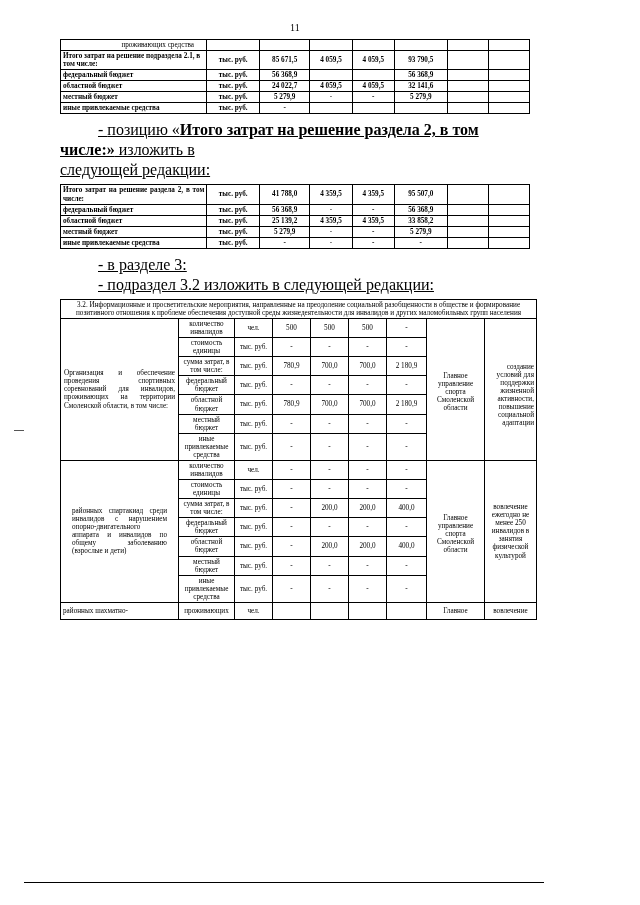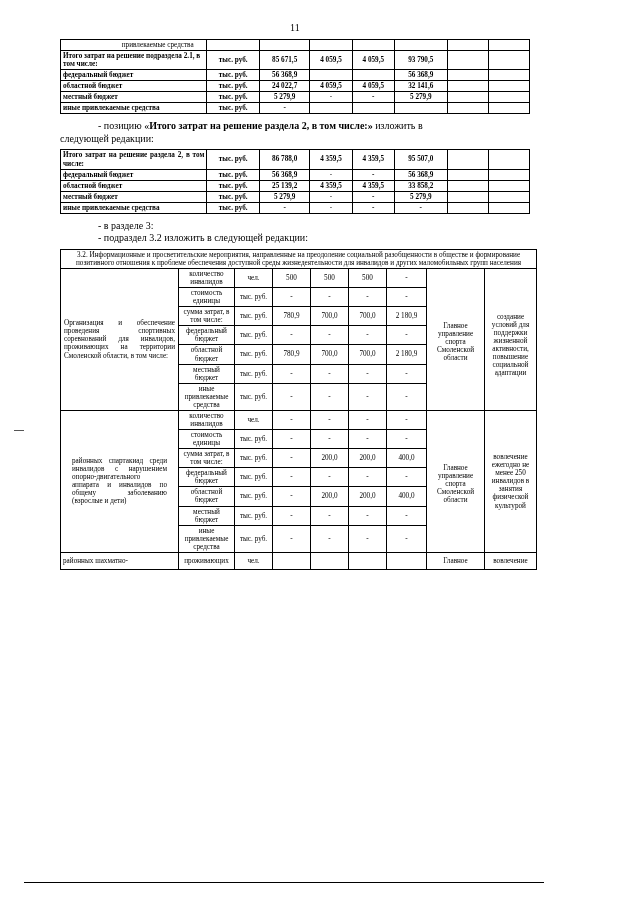--- a/index.html
+++ b/index.html
@@ -39,23 +39,24 @@
     line-height: 1.12;
     padding: 1px 2px;
     vertical-align: middle;
   }
   .b { font-weight: bold; }
   .c { text-align: center; }
   .l { text-align: left; }
   .just { text-align: justify; }
 
   .para {
-    font-size: 10px;
+    font-size: 16px;
     margin: 6px 0 4px 0;
     line-height: 1.25;
+    text-decoration: underline;
   }
   .para .ind { display: inline-block; width: 38px; }
 
   .hdr-cell {
     font-size: 7.4px;
     font-weight: normal;
     text-align: center;
     line-height: 1.15;
     padding: 3px 6px;
   }
@@ -89,21 +90,21 @@
       <col style="width:46px">
       <col style="width:44px">
       <col style="width:37px">
       <col style="width:37px">
       <col style="width:46px">
       <col style="width:36px">
       <col style="width:36px">
     </colgroup>
     <tbody>
       <tr>
-        <td class="c vm-top" style="padding-left:50px;">привлекаемые средства</td>
+        <td class="c vm-top" style="padding-left:50px;">проживающих средства</td>
         <td></td>
         <td class="c"></td>
         <td class="c"></td>
         <td class="c"></td>
         <td class="c"></td>
         <td class="c"></td>
         <td class="c"></td>
       </tr>
       <tr>
         <td class="b l">Итого затрат на решение подраздела 2.1, в том числе:</td>
@@ -171,21 +172,21 @@
       <col style="width:37px">
       <col style="width:37px">
       <col style="width:46px">
       <col style="width:36px">
       <col style="width:36px">
     </colgroup>
     <tbody>
       <tr>
         <td class="b just">Итого  затрат  на  решение  раздела  2, в том числе:</td>
         <td class="b c">тыс. руб.</td>
-        <td class="b c">86 788,0</td>
+        <td class="b c">41 788,0</td>
         <td class="b c">4 359,5</td>
         <td class="b c">4 359,5</td>
         <td class="b c">95 507,0</td>
         <td class="b c"></td>
         <td class="b c"></td>
       </tr>
       <tr>
         <td class="b l">федеральный бюджет</td>
         <td class="b c">тыс. руб.</td>
         <td class="b c">56 368,9</td>
@@ -254,21 +255,21 @@
 
       <tr>
         <td rowspan="7" class="just vm-top" style="padding:11px 3px;">Организация и обеспечение проведения спортивных соревнований для инвалидов, проживающих на территории Смоленской области, в том числе:</td>
         <td class="c">количество инвалидов</td>
         <td class="c">чел.</td>
         <td class="c">500</td>
         <td class="c">500</td>
         <td class="c">500</td>
         <td class="c">-</td>
         <td rowspan="7" class="c vm-top" style="padding-top:6px;">Главное управление спорта Смоленской области</td>
-        <td rowspan="7" class="c vm-top small" style="padding-top:12px;">создание условий для поддержки жизненной активности, повышение социальной адаптации</td>
+        <td rowspan="7" class="c vm-top small" style="padding-top:12px;text-align:right;">создание условий для поддержки жизненной активности, повышение социальной адаптации</td>
       </tr>
       <tr>
         <td class="c">стоимость единицы</td>
         <td class="c">тыс. руб.</td>
         <td class="c">-</td>
         <td class="c">-</td>
         <td class="c">-</td>
         <td class="c">-</td>
       </tr>
       <tr>

